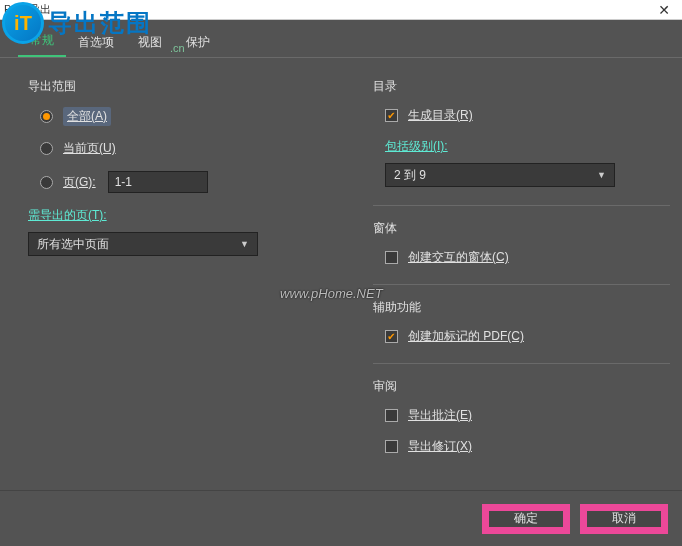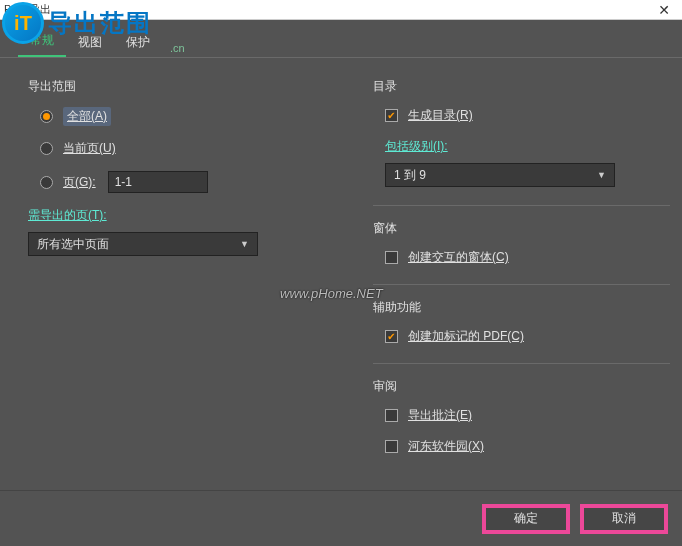--- a/index.html
+++ b/index.html
@@ -28,21 +28,21 @@
 .checkbox.checked::after { content: "✔"; }
 .input-text { background: #3a3a3a; border: 1px solid #222; color: #e0e0e0; font-size: 12px; padding: 3px 6px; height: 22px; }
 .input-page { width: 100px; margin-left: 12px; }
 .field-label { color: #5eead4; font-size: 12px; margin: 10px 0 8px 0; }
 .select { background: #3a3a3a; border: 1px solid #222; color: #e0e0e0; font-size: 12px; padding: 3px 8px; height: 24px; display: flex; align-items: center; justify-content: space-between; cursor: pointer; }
 .select-wide { width: 230px; }
 .select-narrow { width: 230px; margin-left: 12px; }
 .chevron { font-size: 9px; color: #ccc; }
 .divider { border-top: 1px solid #6a6a6a; margin: 18px 0 14px 0; }
 .footer { position: absolute; right: 0; bottom: 0; height: 56px; display: flex; align-items: center; gap: 10px; padding-right: 14px; border-top: 1px solid #444; width: 100%; justify-content: flex-end; background: #535353; }
-.btn { width: 88px; height: 30px; background: #464646; border: 4px solid #ec4899; color: #e0e0e0; font-size: 12px; display: flex; align-items: center; justify-content: center; cursor: pointer; }
+.btn { width: 88px; height: 30px; background: #464646; border: 7px solid #ec4899; color: #e0e0e0; font-size: 12px; display: flex; align-items: center; justify-content: center; cursor: pointer; }
 .wm-center { position: absolute; top: 266px; left: 280px; color: #bbb; font-size: 13px; font-style: italic; z-index: 5; text-shadow: 0 0 2px #000; }
 .wm-suffix { position: absolute; top: 42px; left: 170px; color: #7ec49a; font-size: 11px; z-index: 6; }
 .underline { text-decoration: underline; }
 </style>
 </head>
 <body>
 
 <div class="watermark-logo">
   <div class="logo-circle">
       <span class="logo-inner">iT</span>
@@ -53,20 +53,21 @@
 
 <div class="titlebar">
   <span class="titlebar-title">PDF 导出</span>
   <span class="titlebar-close">✕</span>
 </div>
 
 <div class="dialog">
 
   <div class="tabs">
     <div class="tab active">常规</div>
+    <div class="tab">首选项</div>
     <div class="tab">视图</div>
     <div class="tab">保护</div>
   </div>
 
   <div class="content">
 
     <div class="col col-left">
       <div class="section-title">导出范围</div>
 
       <div class="radio-row">
@@ -93,21 +94,21 @@
     </div>
 
     <div class="col col-right">
       <div class="section-title">目录</div>
       <div class="check-row">
         <span class="checkbox checked"></span>
         <span class="underline">生成目录(R)</span>
       </div>
       <div class="field-label underline" style="padding-left:12px">包括级别(I):</div>
       <div class="select select-narrow">
-        <span>1 到 9</span>
+        <span>2 到 9</span>
         <span class="chevron">▼</span>
       </div>
 
       <div class="divider"></div>
 
       <div class="section-title">窗体</div>
       <div class="check-row">
         <span class="checkbox"></span>
         <span class="underline">创建交互的窗体(C)</span>
       </div>
@@ -122,21 +123,21 @@
 
       <div class="divider"></div>
 
       <div class="section-title">审阅</div>
       <div class="check-row">
         <span class="checkbox"></span>
         <span class="underline">导出批注(E)</span>
       </div>
       <div class="check-row">
         <span class="checkbox"></span>
-        <span class="underline">河东软件园(X)</span>
+        <span class="underline">导出修订(X)</span>
       </div>
     </div>
 
   </div>
 
   <div class="wm-center">www.pHome.NET</div>
 
   <div class="footer">
     <div class="btn">确定</div>
     <div class="btn">取消</div>

